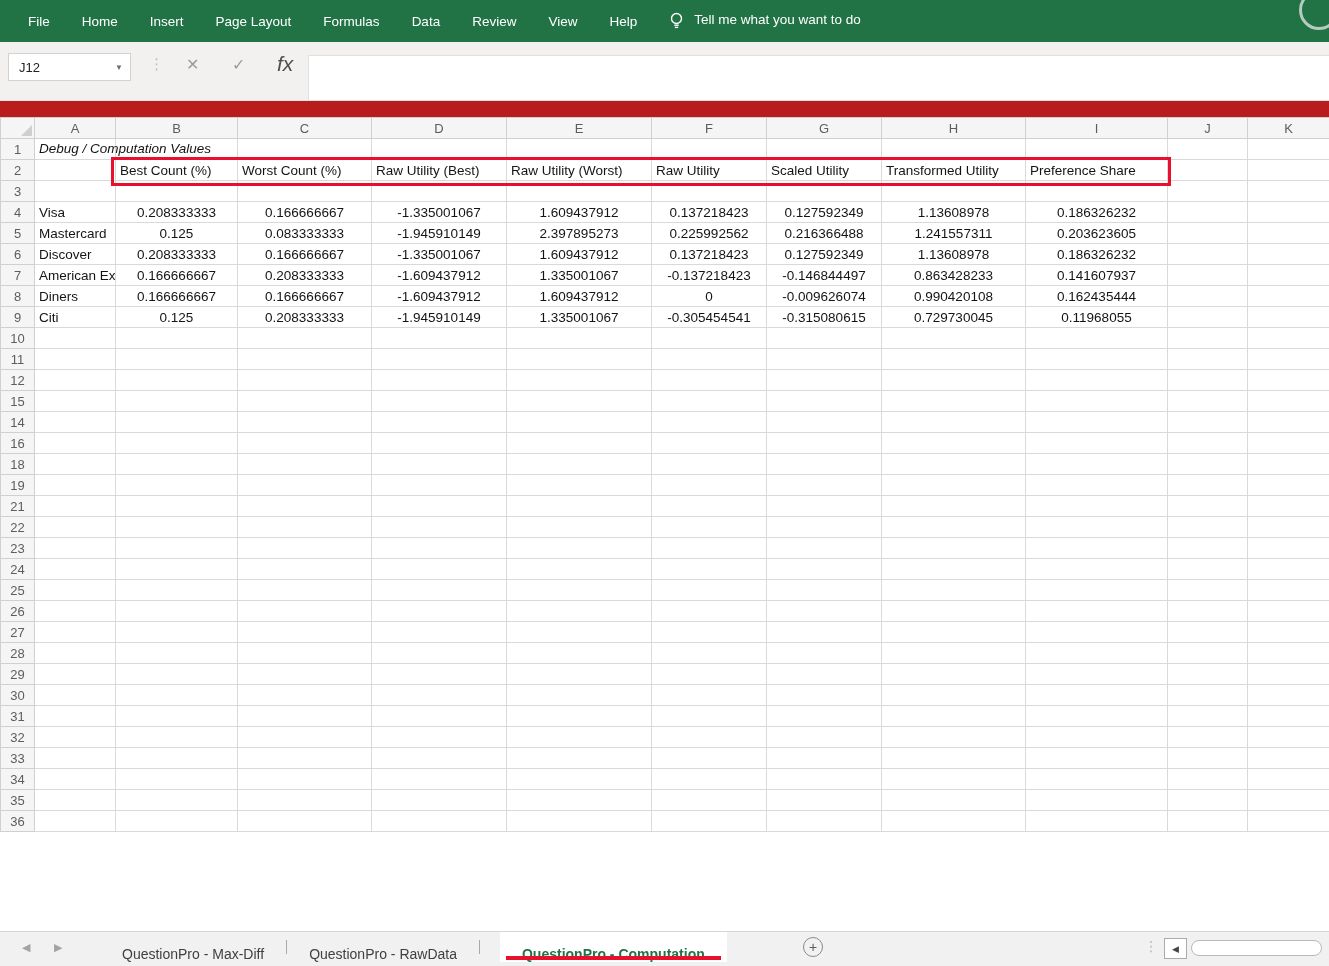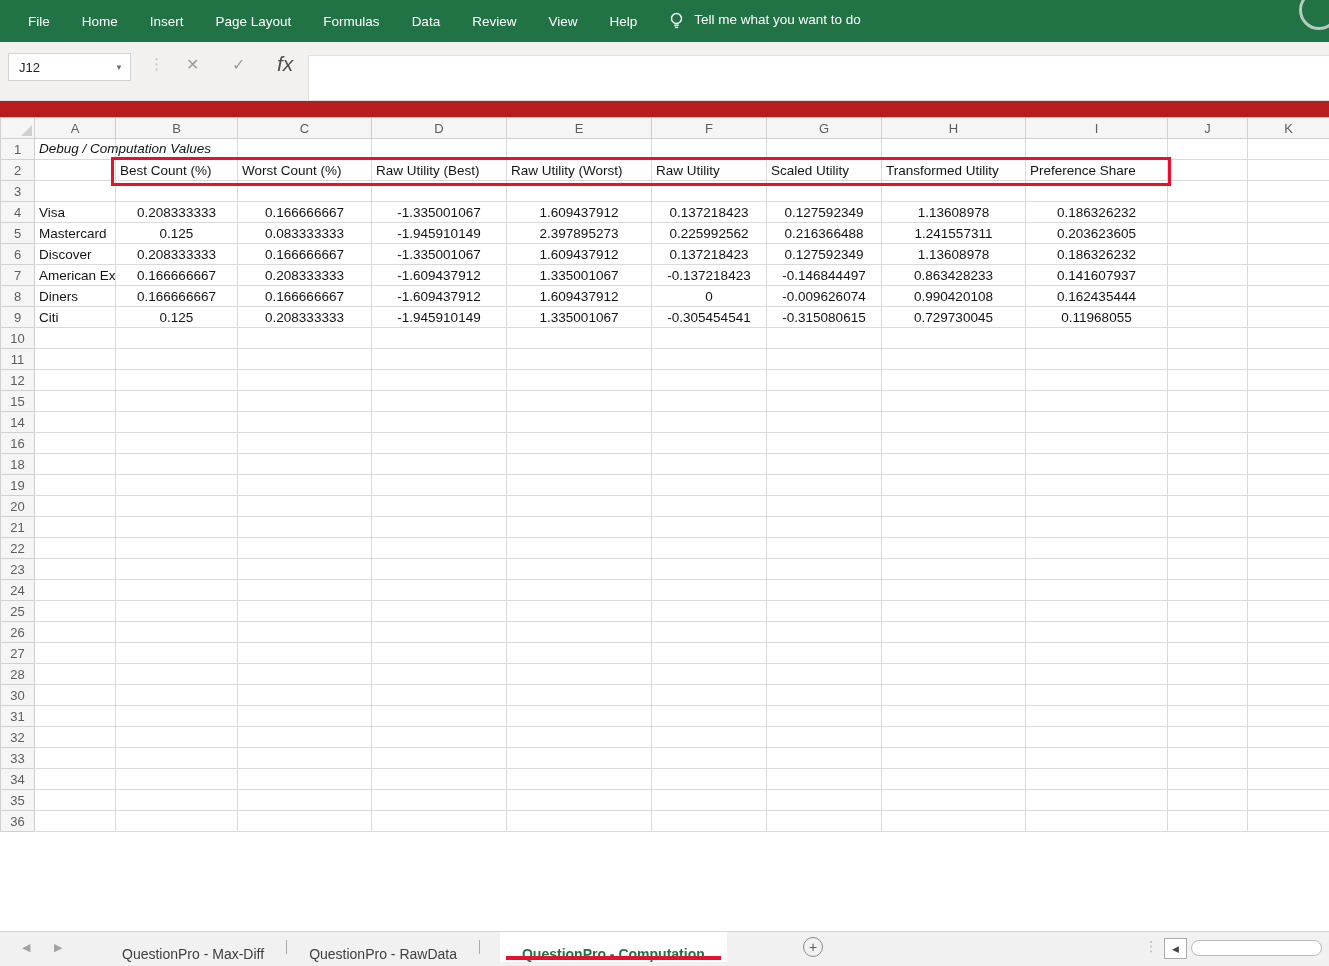--- a/index.html
+++ b/index.html
@@ -361,34 +361,20 @@
             <td></td>
             <td></td>
             <td></td>
             <td></td>
             <td></td>
             <td></td>
             <td></td>
             <td></td>
           </tr>
           <tr>
-            <th class="row-hdr">20</th>
-            <td></td>
-            <td></td>
-            <td></td>
-            <td></td>
-            <td></td>
-            <td></td>
-            <td></td>
-            <td></td>
-            <td></td>
-            <td></td>
-            <td></td>
-          </tr>
-          <tr>
             <th class="row-hdr">21</th>
             <td></td>
             <td></td>
             <td></td>
             <td></td>
             <td></td>
             <td></td>
             <td></td>
             <td></td>
             <td></td>
@@ -474,20 +460,34 @@
             <td></td>
             <td></td>
             <td></td>
             <td></td>
             <td></td>
             <td></td>
             <td></td>
           </tr>
           <tr>
             <th class="row-hdr">28</th>
+            <td></td>
+            <td></td>
+            <td></td>
+            <td></td>
+            <td></td>
+            <td></td>
+            <td></td>
+            <td></td>
+            <td></td>
+            <td></td>
+            <td></td>
+          </tr>
+          <tr>
+            <th class="row-hdr">29</th>
             <td></td>
             <td></td>
             <td></td>
             <td></td>
             <td></td>
             <td></td>
             <td></td>
             <td></td>
             <td></td>
             <td></td>

